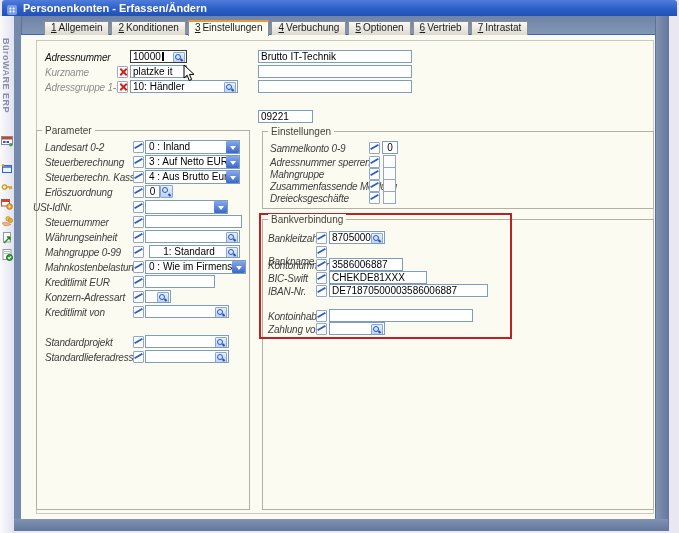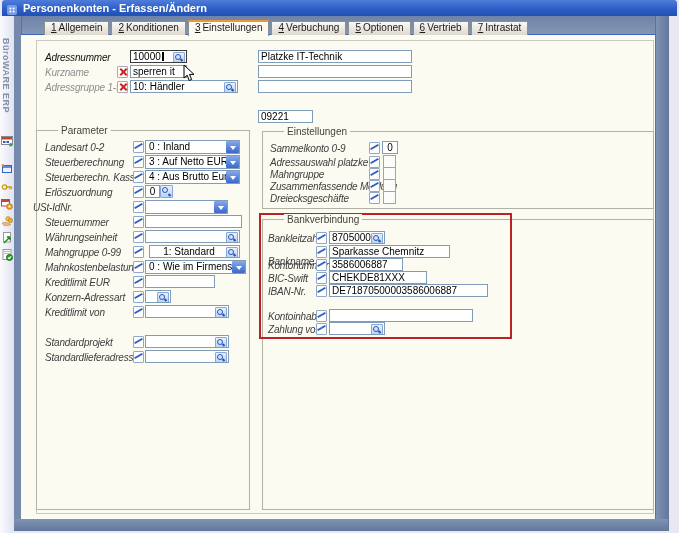--- a/index.html
+++ b/index.html
@@ -57,21 +57,21 @@
     background:#2a55b8;transform:rotate(45deg);}
   .nicon{position:absolute;width:9px;height:10px;background:#fdfdff;border:1px solid #8fa8c8;border-radius:1px;}
   .nicon::after{content:"";position:absolute;left:0;top:3px;width:9px;height:2px;
     background:#2f5fc0;transform:rotate(-30deg);}
   .xicon{position:absolute;width:9px;height:10px;background:#fff;border:1px solid #a8a8b8;border-radius:1px;}
   .xicon::before,.xicon::after{content:"";position:absolute;left:1px;top:4px;width:9px;height:2px;background:#cc2222;}
   .xicon::before{transform:rotate(45deg);}
   .xicon::after{transform:rotate(-45deg);}
   .chk{position:absolute;width:11px;height:11px;background:#fcfcfa;border:1px solid #96a5b8;}
   .gb{position:absolute;border:1px solid #b3b1a4;}
-  .gbt{position:absolute;background:#fcfbf1;padding:0 3px;font-size:10px;color:#44443c;white-space:nowrap;z-index:2;margin-left:16px;}
+  .gbt{position:absolute;background:#fcfbf1;padding:0 3px;font-size:10px;color:#44443c;white-space:nowrap;z-index:2;}
   .redbox{position:absolute;left:259px;top:213px;width:249px;height:122px;
     border:2px solid #bb2222;z-index:4;}
   .cursor{position:absolute;left:183px;top:64px;z-index:9;}
 </style>
 </head>
 <body>
 
 <div id="scene">
 
   <div class="titlebar">
@@ -162,27 +162,27 @@
     <div class="tab"><span class="tnum">7</span><span>Intrastat</span></div>
   </div>
 
   <div class="outerframe"></div>
 
   <div class="lbl dk" style="left:45px;top:52px">Adressnummer</div>
   <div class="inp focus" style="left:130px;top:50px;width:57px;padding-right:13px"><span>10000</span><span class="caret"></span><span class="lookup"></span></div>
 
   <div class="lbl g" style="left:45px;top:67px">Kurzname</div>
   <span class="xicon" style="left:117px;top:66px"></span>
-  <div class="inp" style="left:130px;top:65px;width:57px">sperren it</div>
+  <div class="inp" style="left:130px;top:65px;width:57px">platzke it</div>
 
   <div class="lbl g" style="left:45px;top:82px">Adressgruppe 1-99</div>
   <span class="xicon" style="left:117px;top:81px"></span>
   <div class="inp" style="left:130px;top:80px;width:108px;padding-right:13px"><span>10: Händler</span><span class="lookup"></span></div>
 
-  <div class="inp" style="left:258px;top:50px;width:154px">Platzke IT-Technik</div>
+  <div class="inp" style="left:258px;top:50px;width:154px">Brutto IT-Technik</div>
   <div class="inp" style="left:258px;top:65px;width:154px"></div>
   <div class="inp" style="left:258px;top:80px;width:154px"></div>
   <div class="inp" style="left:258px;top:110px;width:55px">09221</div>
 
   <div class="gb" style="left:36px;top:130px;width:212px;height:378px"></div>
   <div class="gbt" style="left:42px;top:125px">Parameter</div>
 
   <div class="lbl" style="left:45px;top:142px">Landesart 0-2</div>
   <span class="nicon" style="left:133px;top:141px"></span>
   <div class="dd" style="left:145px;top:140px;width:95px"><span>0 : Inland</span></div>
@@ -240,21 +240,21 @@
   <span class="nicon" style="left:133px;top:351px"></span>
   <div class="inp" style="left:145px;top:350px;width:84px;padding-right:13px"><span></span><span class="lookup"></span></div>
 
   <div class="gb" style="left:262px;top:131px;width:390px;height:76px"></div>
   <div class="gbt" style="left:268px;top:126px">Einstellungen</div>
 
   <div class="lbl" style="left:270px;top:143px">Sammelkonto 0-9</div>
   <span class="nicon" style="left:369px;top:142px"></span>
   <div class="inp" style="left:382px;top:141px;width:16px;text-align:center">0</div>
 
-  <div class="lbl" style="left:270px;top:157px">Adressauswahl platzke</div>
+  <div class="lbl" style="left:270px;top:157px">Adressnummer sperren</div>
   <span class="nicon" style="left:369px;top:156px"></span>
   <span class="chk" style="left:383px;top:155px"></span>
 
   <div class="lbl" style="left:270px;top:169px">Mahngruppe</div>
   <span class="nicon" style="left:369px;top:168px"></span>
   <span class="chk" style="left:383px;top:167px"></span>
 
   <div class="lbl" style="left:270px;top:181px">Zusammenfassende Meldung</div>
   <span class="nicon" style="left:369px;top:180px"></span>
   <span class="chk" style="left:383px;top:179px"></span>
@@ -266,21 +266,20 @@
   <div class="gb" style="left:262px;top:219px;width:390px;height:289px"></div>
   <div class="gbt" style="left:268px;top:214px;z-index:5">Bankverbindung</div>
   <div class="redbox"></div>
 
   <div class="lbl" style="left:268px;top:233px">Bankleitzahl</div>
   <span class="nicon" style="left:316px;top:232px"></span>
   <div class="inp" style="left:329px;top:231px;width:56px;padding-right:13px;text-align:center"><span>87050000</span><span class="lookup"></span></div>
 
   <div class="lbl" style="left:268px;top:256px">Bankname</div>
   <span class="nicon" style="left:316px;top:246px"></span>
-  <div class="inp" style="left:329px;top:245px;width:121px">Sparkasse Chemnitz</div>
 
   <div class="lbl" style="left:268px;top:260px">Kontonummer</div>
   <span class="nicon" style="left:316px;top:259px"></span>
   <div class="inp" style="left:329px;top:258px;width:74px">3586006887</div>
 
   <div class="lbl" style="left:268px;top:273px">BIC-Swift</div>
   <span class="nicon" style="left:316px;top:272px"></span>
   <div class="inp" style="left:329px;top:271px;width:98px">CHEKDE81XXX</div>
 
   <div class="lbl" style="left:268px;top:286px">IBAN-Nr.</div>

